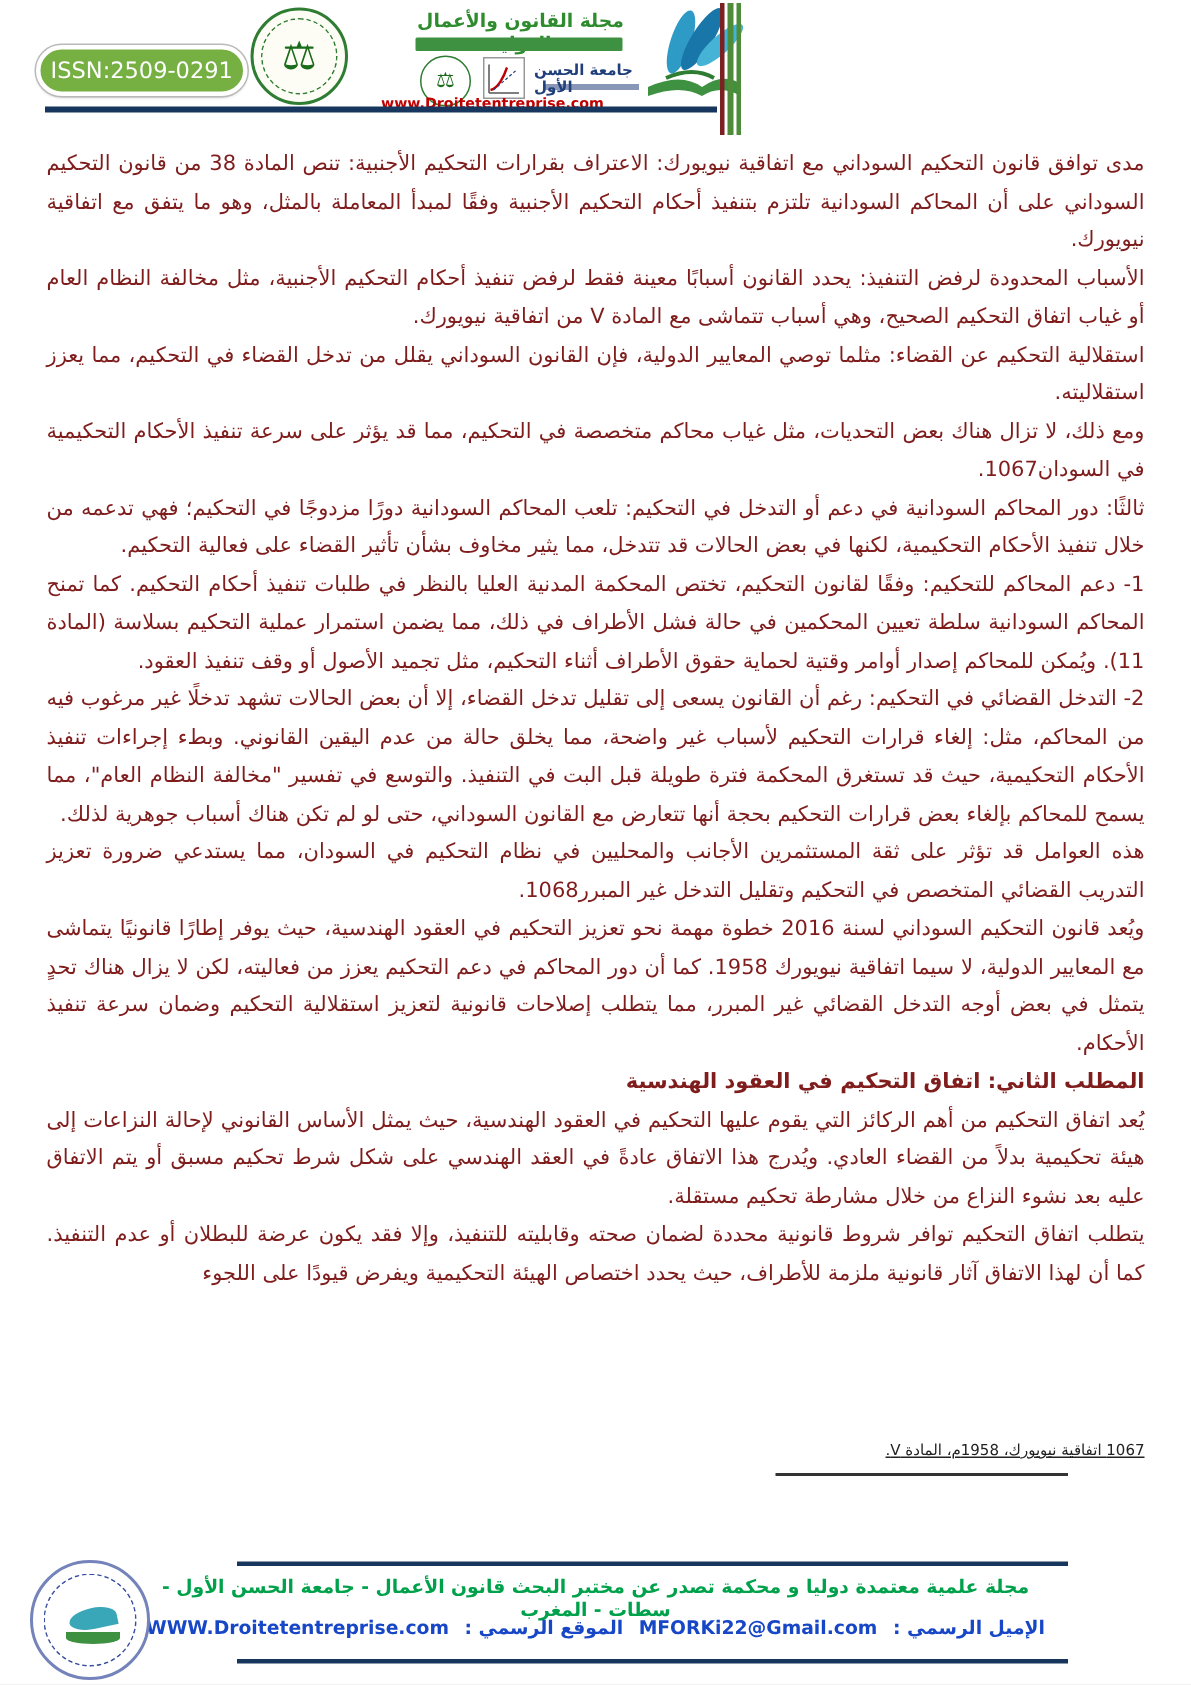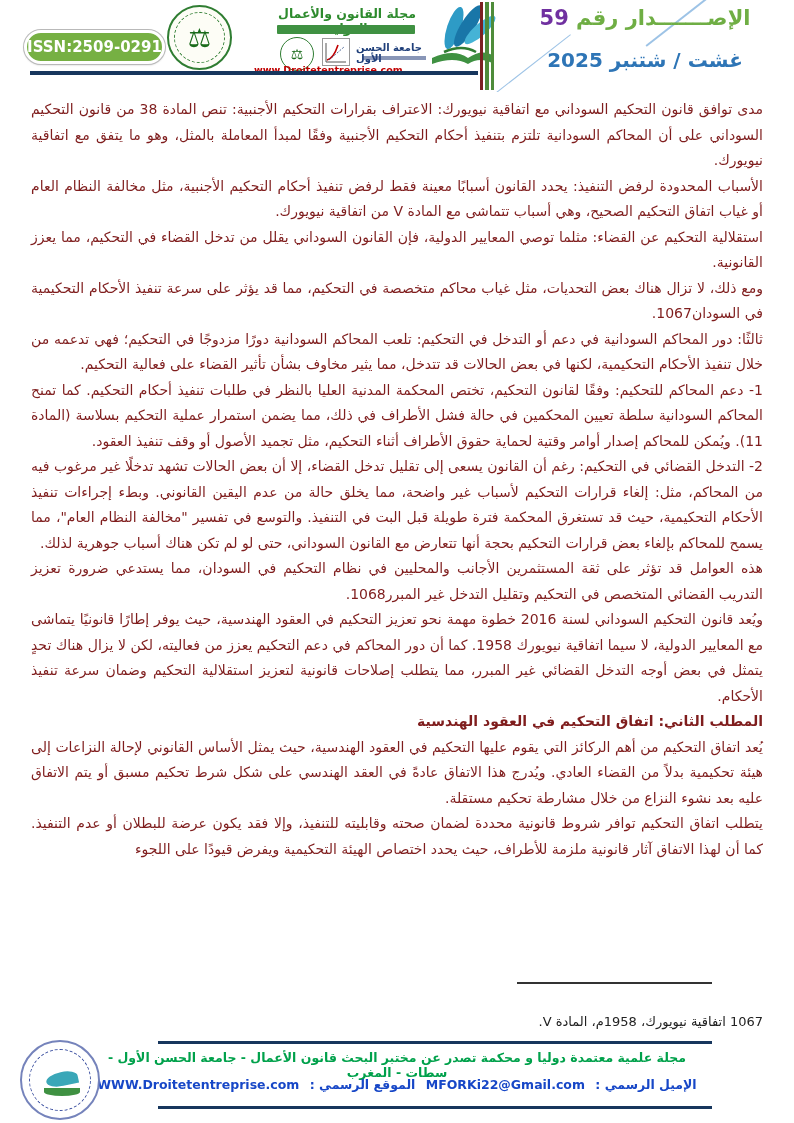--- a/index.html
+++ b/index.html
@@ -10,21 +10,21 @@
     font-family:"DejaVu Sans", sans-serif;
   }
 
   
   .header { position:absolute; top:0; left:0; width:794px; height:95px; }
 
   .issn-pill {
     position:absolute; left:24px; top:30px; width:141px; height:34px;
     background:#76b043; border:3px solid #fff; border-radius:18px;
     box-shadow:0 0 0 1px #b9b9b9, 0 1px 2px rgba(0,0,0,.25);
-    color:#fff; font-weight:bold; font-size:15px;
+    color:#fff; font-weight:normal; font-size:15px;
     display:flex; align-items:center; justify-content:center;
   }
 
   .lab-seal {
     position:absolute; left:167px; top:5px; width:65px; height:65px;
     border-radius:50%; background:#fdfdf6; border:2px solid #2f7d32;
     display:flex; align-items:center; justify-content:center;
   }
   .lab-seal::before {
     content:""; position:absolute; inset:5px; border-radius:50%;
@@ -107,23 +107,23 @@
     color:#7f1d1d; font-size:14px; line-height:25.5px;
   }
   .para { margin:0; }
   .para-heading { font-weight:bold; text-align:right; }
 
   
   .footnote-sep {
     position:absolute; top:982px; left:517px; width:195px; height:1.5px; background:#333;
   }
   .footnotes {
-    position:absolute; top:1011px; right:31px; width:732px;
+    position:absolute; top:957px; right:31px; width:732px;
     direction:rtl; text-align:right;
-    color:#222; font-size:13px; line-height:22px;
+    color:#222; font-size:10px; line-height:22px;text-decoration:underline;
   }
 
   
   .footer-line { position:absolute; left:158px; width:554px; height:3px; background:#17365d; }
   .footer-line-top { top:1041px; }
   .footer-line-bottom { top:1106px; }
   .footer-green {
     position:absolute; top:1050px; left:90px; width:614px;
     direction:rtl; text-align:center;
     color:#00a14b; font-weight:bold; font-size:12.5px;
@@ -210,35 +210,26 @@
         <path d="M8,58 Q30,48 44,58 Q58,48 70,56 L70,64 Q56,56 44,64 Q30,56 8,64 Z" fill="#3f9142"></path>
         <path d="M20,52 Q38,44 52,52" stroke="#2f7d32" stroke-width="2.5" fill="none"></path>
       </svg>
     </div>
 
     <div class="header-rule"></div>
     <div class="vbar vbar-maroon"></div>
     <div class="vbar vbar-green1"></div>
     <div class="vbar vbar-green2"></div>
 
-    <div class="issue-box">
-      <div class="issue-diagonal"></div>
-      <div class="issue-diagonal2"></div>
-      <div class="issue-line1">
-        <span>الإصـــــــدار رقم</span>
-        <span class="issue-number">59</span>
-      </div>
-      <div class="issue-line2">غشت / شتنبر 2025</div>
-    </div>
   </div>
 
   <div class="body-text">
     <p class="para">مدى توافق قانون التحكيم السوداني مع اتفاقية نيويورك: الاعتراف بقرارات التحكيم الأجنبية: تنص المادة 38 من قانون التحكيم السوداني على أن المحاكم السودانية تلتزم بتنفيذ أحكام التحكيم الأجنبية وفقًا لمبدأ المعاملة بالمثل، وهو ما يتفق مع اتفاقية نيويورك.</p>
     <p class="para">الأسباب المحدودة لرفض التنفيذ: يحدد القانون أسبابًا معينة فقط لرفض تنفيذ أحكام التحكيم الأجنبية، مثل مخالفة النظام العام أو غياب اتفاق التحكيم الصحيح، وهي أسباب تتماشى مع المادة V من اتفاقية نيويورك.</p>
-    <p class="para">استقلالية التحكيم عن القضاء: مثلما توصي المعايير الدولية، فإن القانون السوداني يقلل من تدخل القضاء في التحكيم، مما يعزز القانونية.</p>
+    <p class="para">استقلالية التحكيم عن القضاء: مثلما توصي المعايير الدولية، فإن القانون السوداني يقلل من تدخل القضاء في التحكيم، مما يعزز استقلاليته.</p>
     <p class="para">ومع ذلك، لا تزال هناك بعض التحديات، مثل غياب محاكم متخصصة في التحكيم، مما قد يؤثر على سرعة تنفيذ الأحكام التحكيمية في السودان1067.</p>
     <p class="para">ثالثًا: دور المحاكم السودانية في دعم أو التدخل في التحكيم: تلعب المحاكم السودانية دورًا مزدوجًا في التحكيم؛ فهي تدعمه من خلال تنفيذ الأحكام التحكيمية، لكنها في بعض الحالات قد تتدخل، مما يثير مخاوف بشأن تأثير القضاء على فعالية التحكيم.</p>
     <p class="para">1- دعم المحاكم للتحكيم: وفقًا لقانون التحكيم، تختص المحكمة المدنية العليا بالنظر في طلبات تنفيذ أحكام التحكيم. كما تمنح المحاكم السودانية سلطة تعيين المحكمين في حالة فشل الأطراف في ذلك، مما يضمن استمرار عملية التحكيم بسلاسة (المادة 11). ويُمكن للمحاكم إصدار أوامر وقتية لحماية حقوق الأطراف أثناء التحكيم، مثل تجميد الأصول أو وقف تنفيذ العقود.</p>
     <p class="para">2- التدخل القضائي في التحكيم: رغم أن القانون يسعى إلى تقليل تدخل القضاء، إلا أن بعض الحالات تشهد تدخلًا غير مرغوب فيه من المحاكم، مثل: إلغاء قرارات التحكيم لأسباب غير واضحة، مما يخلق حالة من عدم اليقين القانوني. وبطء إجراءات تنفيذ الأحكام التحكيمية، حيث قد تستغرق المحكمة فترة طويلة قبل البت في التنفيذ. والتوسع في تفسير "مخالفة النظام العام"، مما يسمح للمحاكم بإلغاء بعض قرارات التحكيم بحجة أنها تتعارض مع القانون السوداني، حتى لو لم تكن هناك أسباب جوهرية لذلك.</p>
     <p class="para">هذه العوامل قد تؤثر على ثقة المستثمرين الأجانب والمحليين في نظام التحكيم في السودان، مما يستدعي ضرورة تعزيز التدريب القضائي المتخصص في التحكيم وتقليل التدخل غير المبرر1068.</p>
     <p class="para">ويُعد قانون التحكيم السوداني لسنة 2016 خطوة مهمة نحو تعزيز التحكيم في العقود الهندسية، حيث يوفر إطارًا قانونيًا يتماشى مع المعايير الدولية، لا سيما اتفاقية نيويورك 1958. كما أن دور المحاكم في دعم التحكيم يعزز من فعاليته، لكن لا يزال هناك تحدٍ يتمثل في بعض أوجه التدخل القضائي غير المبرر، مما يتطلب إصلاحات قانونية لتعزيز استقلالية التحكيم وضمان سرعة تنفيذ الأحكام.</p>
     <p class="para para-heading">المطلب الثاني: اتفاق التحكيم في العقود الهندسية</p>
     <p class="para">يُعد اتفاق التحكيم من أهم الركائز التي يقوم عليها التحكيم في العقود الهندسية، حيث يمثل الأساس القانوني لإحالة النزاعات إلى هيئة تحكيمية بدلاً من القضاء العادي. ويُدرج هذا الاتفاق عادةً في العقد الهندسي على شكل شرط تحكيم مسبق أو يتم الاتفاق عليه بعد نشوء النزاع من خلال مشارطة تحكيم مستقلة.</p>
     <p class="para">يتطلب اتفاق التحكيم توافر شروط قانونية محددة لضمان صحته وقابليته للتنفيذ، وإلا فقد يكون عرضة للبطلان أو عدم التنفيذ. كما أن لهذا الاتفاق آثار قانونية ملزمة للأطراف، حيث يحدد اختصاص الهيئة التحكيمية ويفرض قيودًا على اللجوء</p>
   </div>

